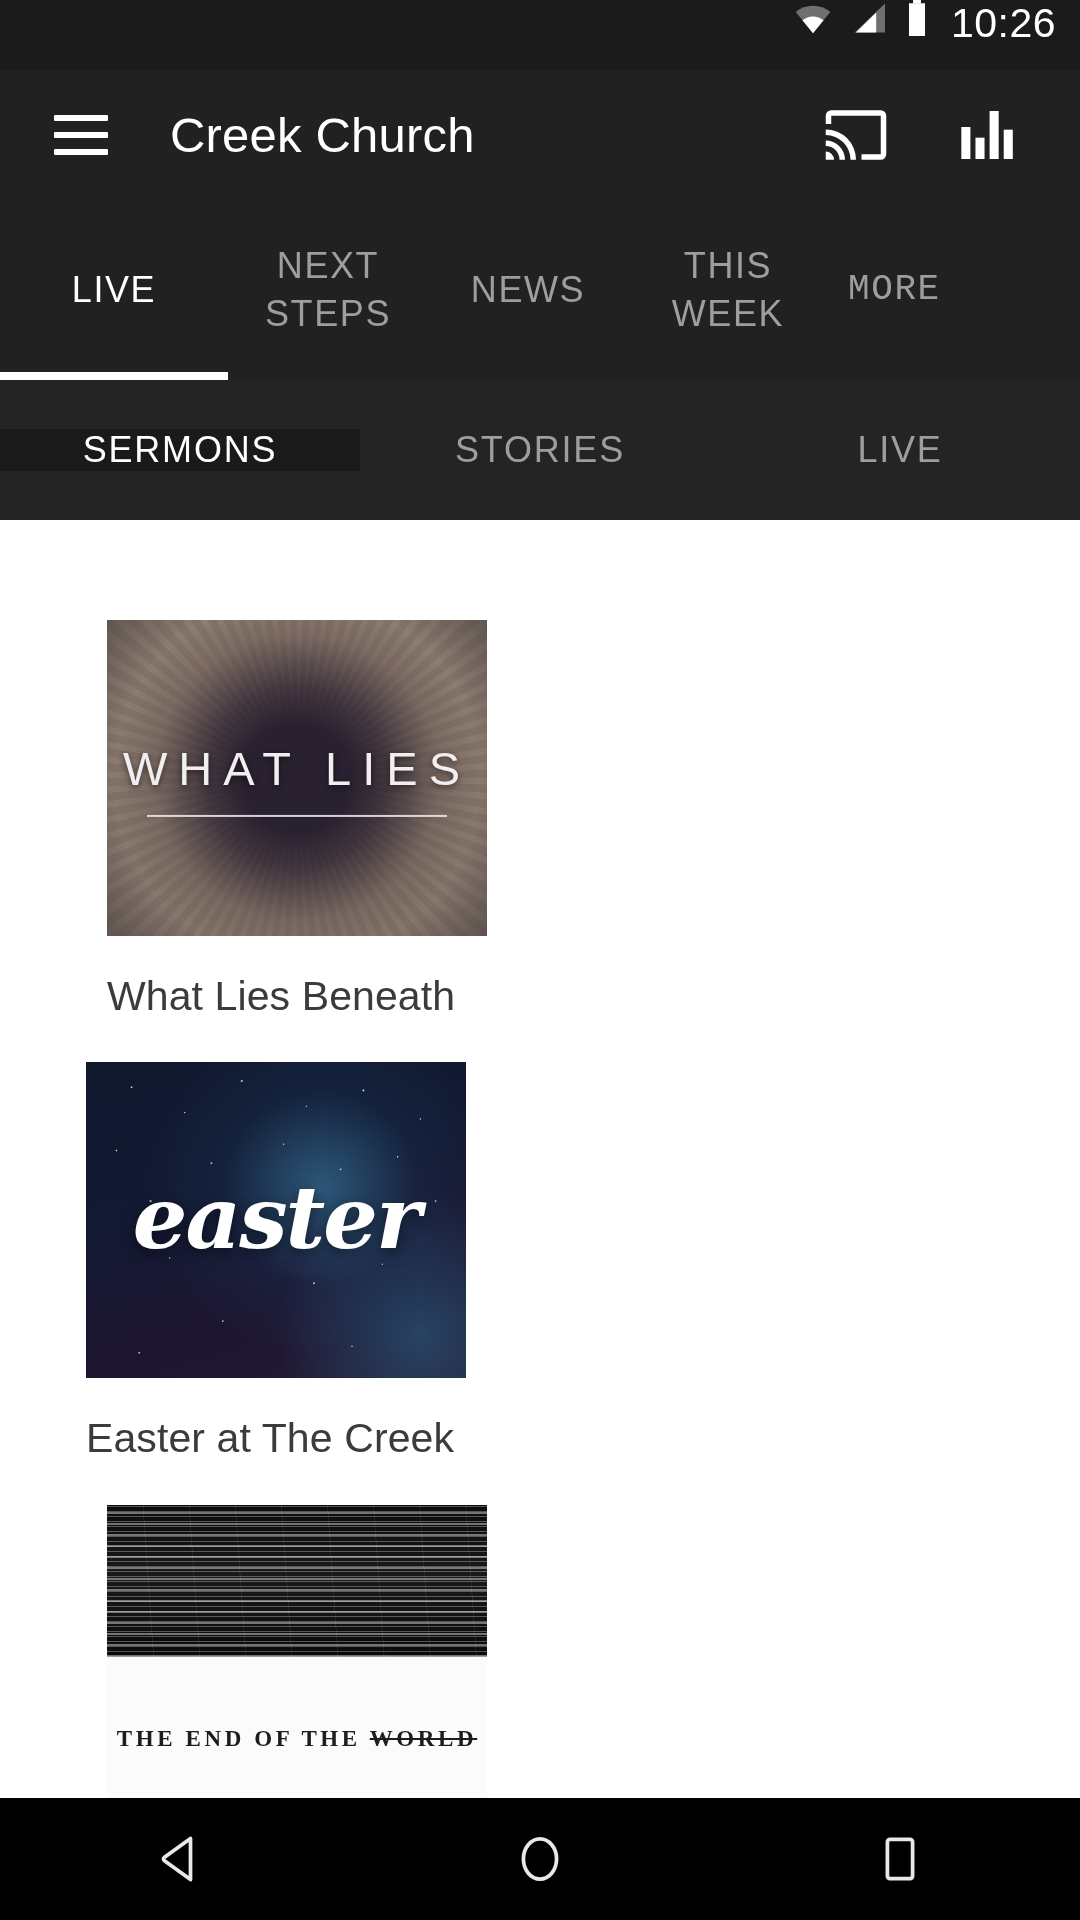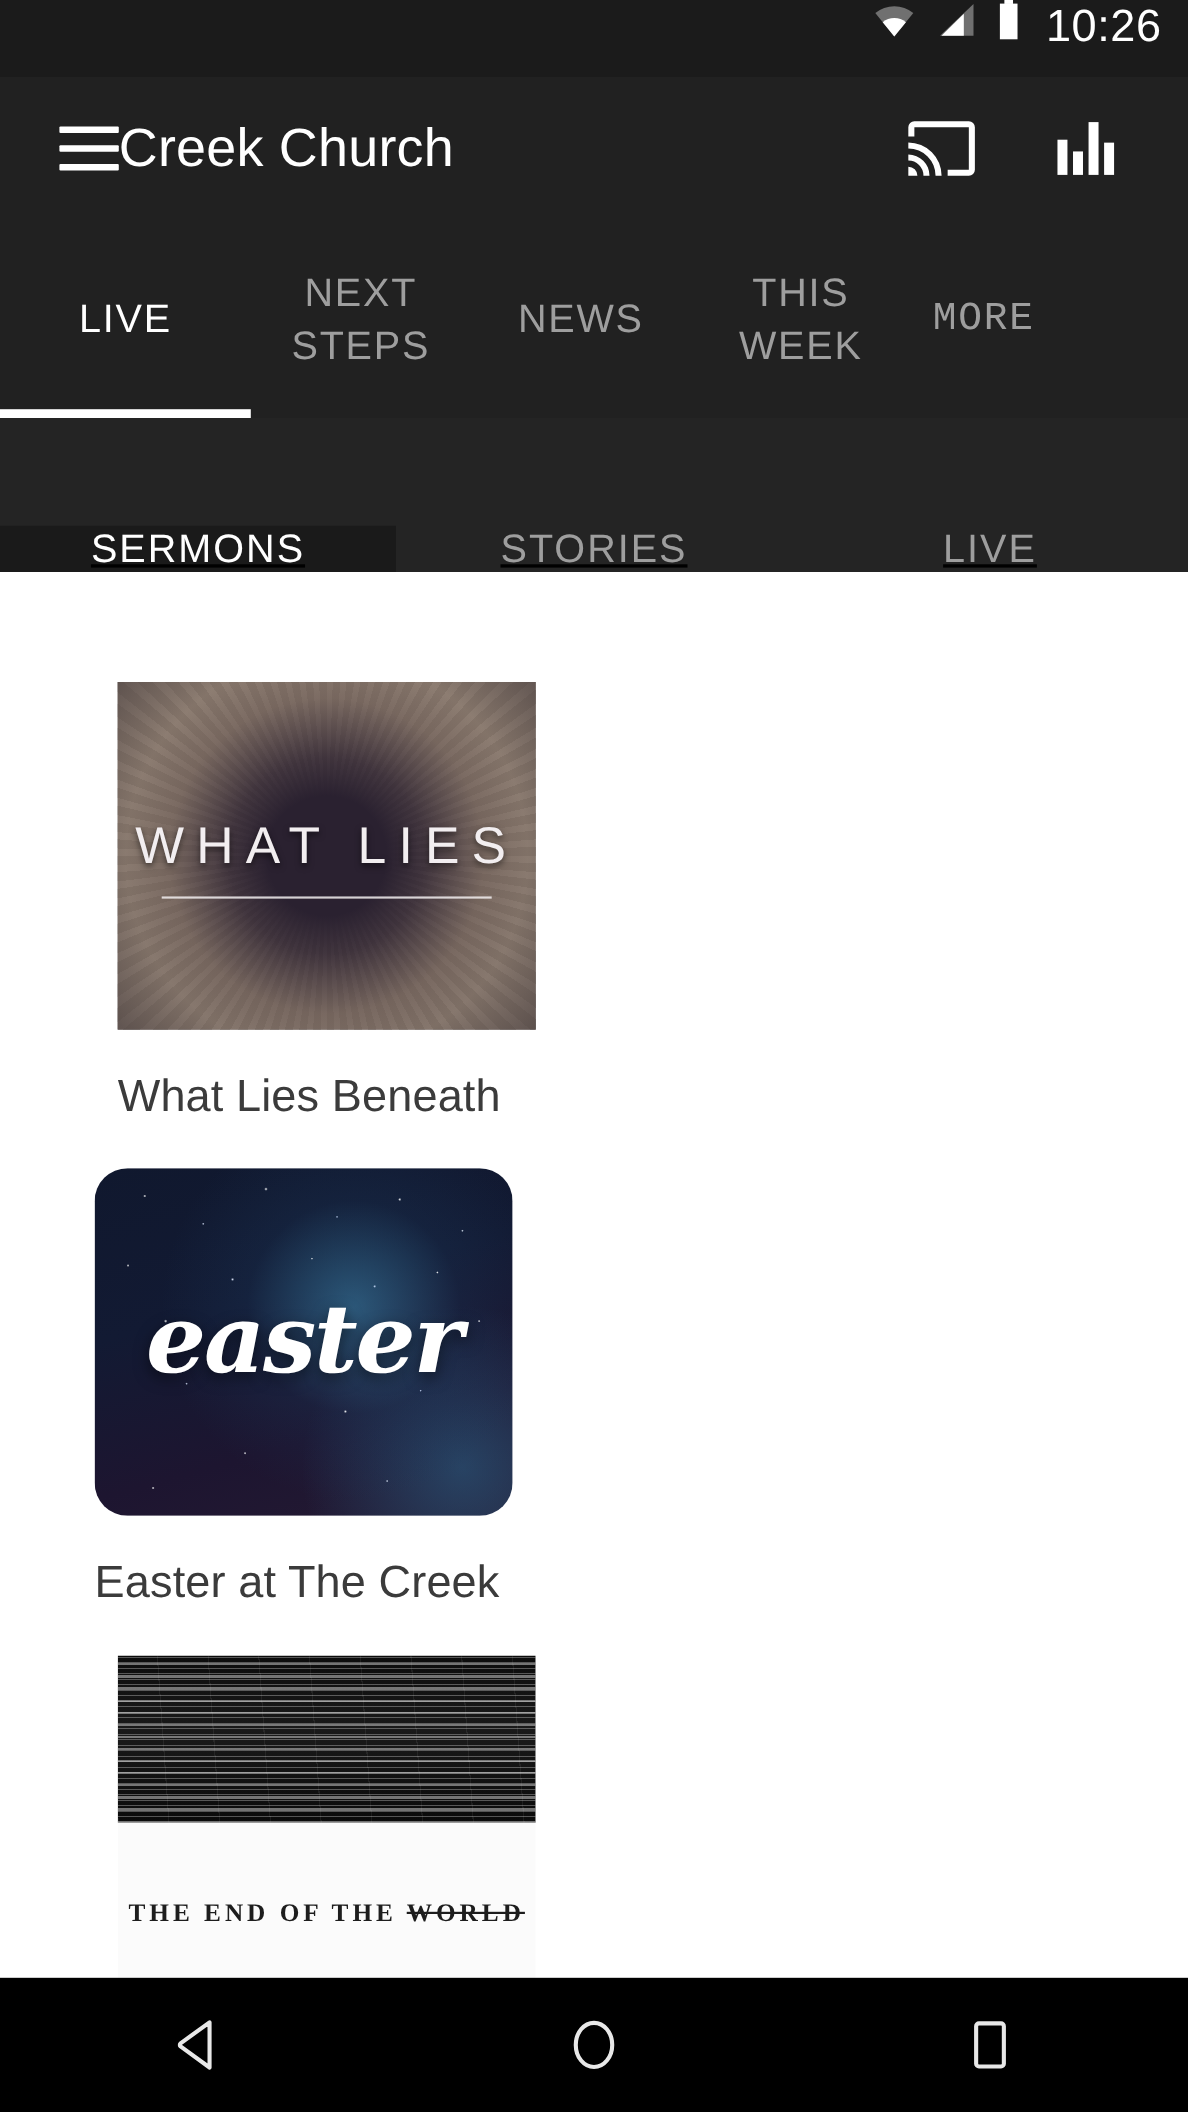--- a/index.html
+++ b/index.html
@@ -20,21 +20,21 @@
   .sb-icons { display:flex; align-items:center; gap:16px; }
   .sb-time { color:#ffffff; font-size:41px; font-weight:400; margin-left:22px; letter-spacing:0.5px; }
 
   
   .appbar {
     position:absolute; top:70px; left:0; width:1080px; height:130px;
     background:#212121; display:flex; align-items:center;
   }
   .hamburger { width:54px; height:40px; margin-left:54px; display:flex; flex-direction:column; justify-content:space-between; cursor:pointer; }
   .hamburger i { display:block; height:6px; background:#ffffff; border-radius:1px; }
-  .app-title { color:#ffffff; font-size:49px; font-weight:400; letter-spacing:0.2px; }
+  .app-title { color:#ffffff; font-size:49px; font-weight:400; margin-left:62px; letter-spacing:0.2px; }
   .appbar-actions { margin-left:auto; display:flex; align-items:center; gap:60px; padding-right:56px; }
   .action-btn { width:72px; height:72px; display:flex; align-items:center; justify-content:center; cursor:pointer; }
 
   
   .tabbar {
     position:absolute; top:200px; left:0; width:1080px; height:180px;
     background:#212121; display:flex; align-items:center;
   }
   .tab {
     flex:0 0 auto; text-align:center; color:#9e9e9e;
@@ -42,21 +42,21 @@
     padding:0 10px; cursor:pointer;
   }
   .tab.active { color:#ffffff; }
   .tab-underline {
     position:absolute; left:0; bottom:0; width:228px; height:8px; background:#ffffff;
   }
 
   
   .subtabbar {
     position:absolute; top:380px; left:0; width:1080px; height:140px;
-    background:#242424; display:flex; align-items:flex-end;text-decoration:underline;
+    background:#242424; display:flex; align-items:center;
   }
   .subtab {
     flex:1 1 0; display:flex; align-items:center; justify-content:center;
     color:#9e9e9e; font-size:36px; font-weight:500; letter-spacing:1.8px;
     position:relative; cursor:pointer;
   }
   .subtab.active { color:#ffffff; background:#1a1a1a; flex:0 0 360px; }
   .subtab.has-divider::before {
     content:""; position:absolute; left:0; top:26px; bottom:26px; width:2px; background:#3a3a3a;
   }
@@ -90,21 +90,20 @@
     text-shadow:0 2px 6px rgba(0,0,0,0.55);
   }
   .t-eye .eye-rule { width:300px; height:2px; background:rgba(242,238,240,0.85); margin:8px auto; }
 
   
   .t-stars {
     background:
       radial-gradient(circle at 62% 40%, rgba(64,140,180,0.55) 0%, rgba(30,60,95,0.25) 32%, rgba(0,0,0,0) 58%),
       radial-gradient(circle at 88% 86%, rgba(48,120,160,0.45) 0%, rgba(0,0,0,0) 34%),
       linear-gradient(165deg,#10182e 0%, #121a33 38%, #1d1530 72%, #241a33 100%);
-    border-radius: 30px;
   }
   .t-stars .stars {
     position:absolute; inset:0;
     background-image:
       radial-gradient(1.4px 1.4px at 12% 8%, #fff, transparent),
       radial-gradient(1.2px 1.2px at 26% 16%, #dfe9ff, transparent),
       radial-gradient(1.6px 1.6px at 41% 6%, #fff, transparent),
       radial-gradient(1.1px 1.1px at 58% 14%, #cfe0ff, transparent),
       radial-gradient(1.5px 1.5px at 73% 9%, #fff, transparent),
       radial-gradient(1.2px 1.2px at 88% 18%, #e6f0ff, transparent),

